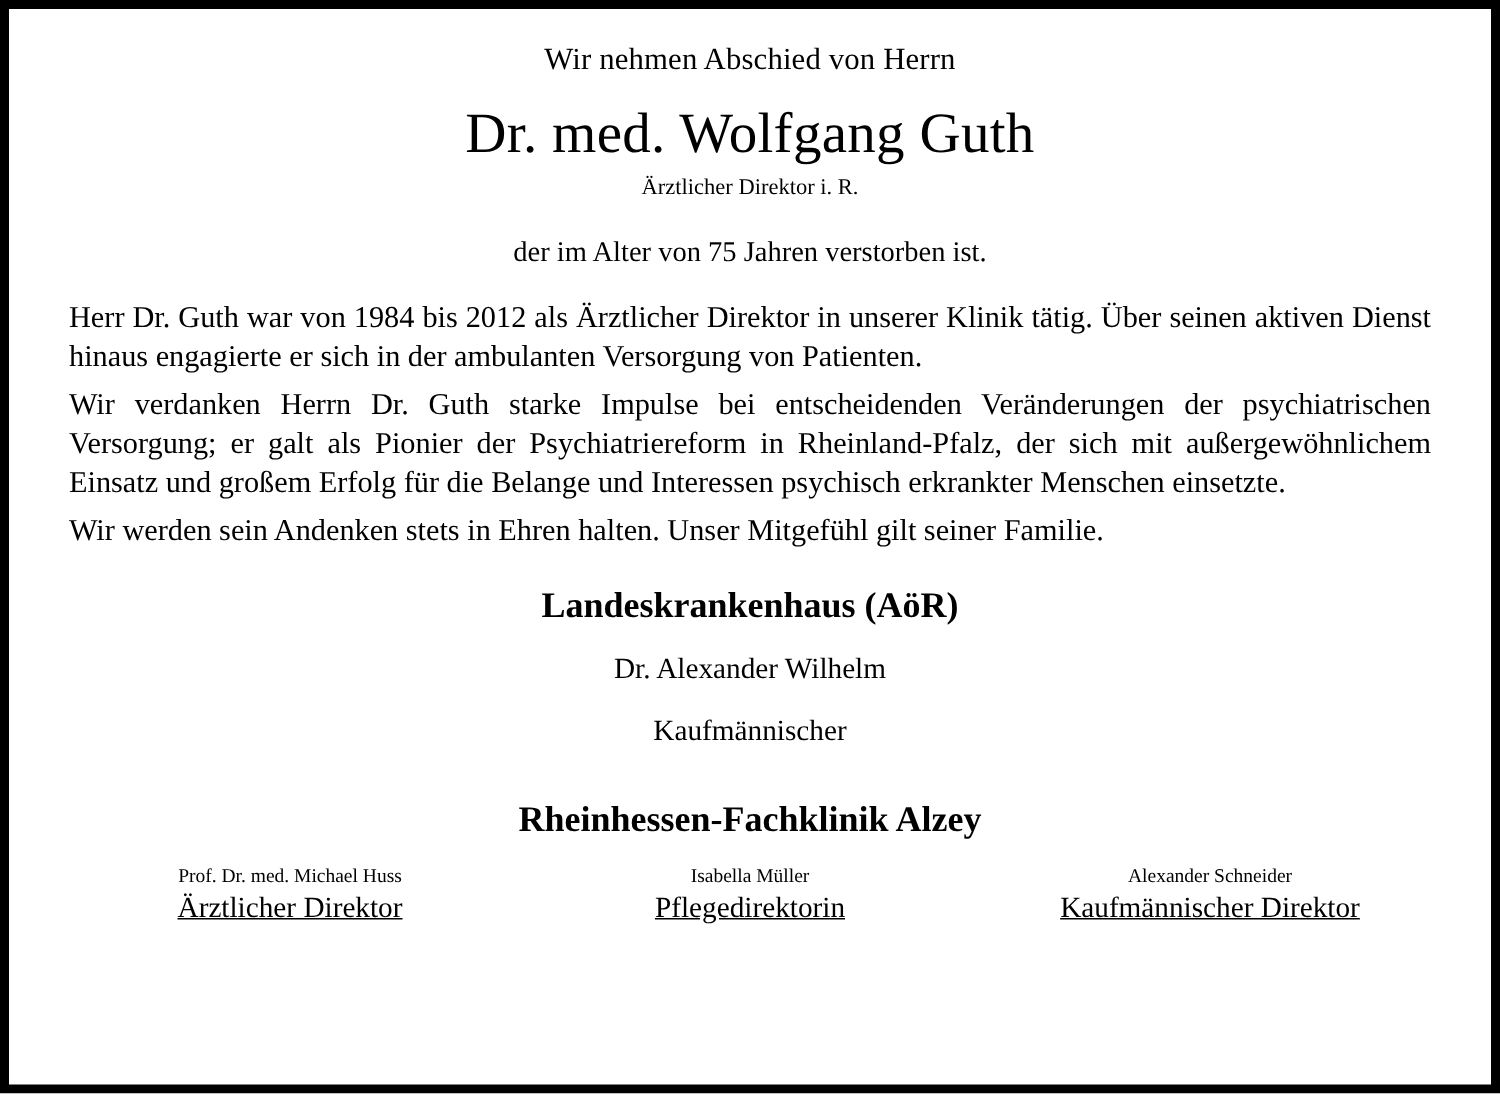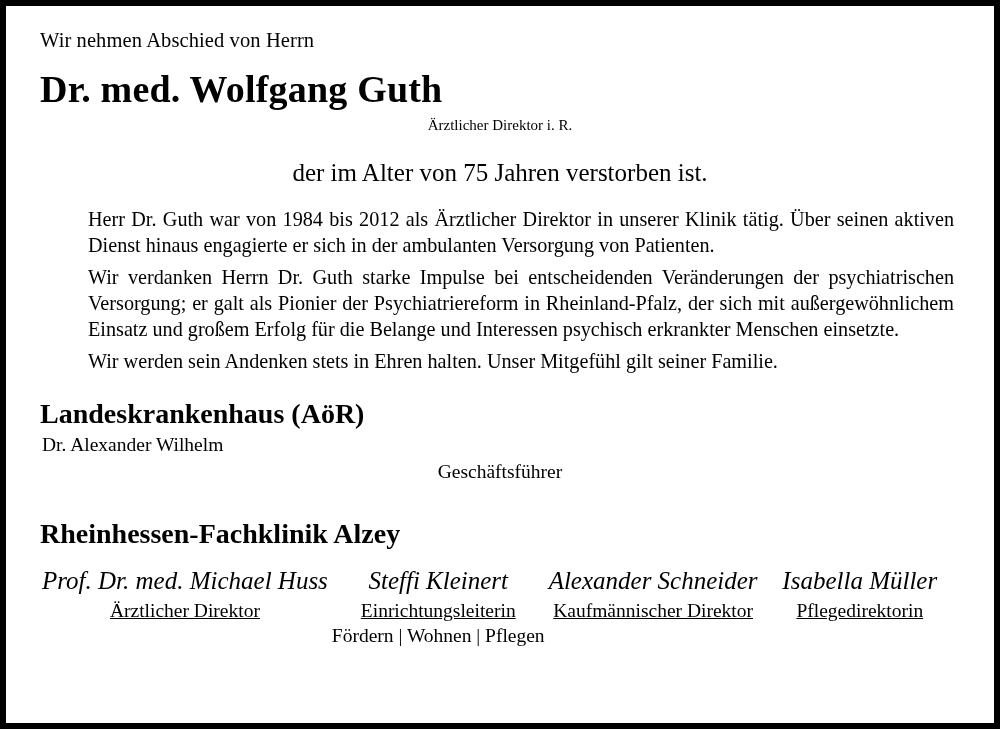--- a/index.html
+++ b/index.html
@@ -23,76 +23,77 @@
   }
   .inner {
     box-sizing: border-box;
     width: 100%;
     height: 100%;
     padding: 22px 34px 10px 34px;
   }
 
   
   .lead-line {
-    text-align: left;
+    text-align: center;
     font-size: 20.5px;
     line-height: 1.25;
     letter-spacing: 0.1px;
     margin: 0 0 14px 0;
   }
   .deceased-name {
+    text-align: center;
     font-size: 38px;
-    font-weight: bold;
+    font-weight: normal;
     line-height: 1.12;
     letter-spacing: 0.2px;
     margin: 0 0 6px 0;
   }
   .deceased-role {
     text-align: center;
     font-size: 15px;
     line-height: 1.2;
     margin: 0 0 24px 0;
   }
   .age-line {
     text-align: center;
-    font-size: 25px;
+    font-size: 19px;
     line-height: 1.2;
     margin: 0 0 19px 0;
   }
 
   
   .body-block {
     padding: 0 6px;
-    margin-left: 42px;
   }
   .para {
     text-align: justify;
     text-justify: inter-word;
     font-size: 20.2px;
     line-height: 1.285;
     margin: 0 0 6px 0;
     hyphens: manual;
   }
   .para:last-child { margin-bottom: 0; }
 
   
   .sig-section {
     margin-top: 22px;
   }
   .org-name {
-    font-size: 28px;
+    text-align: center;
+    font-size: 24px;
     font-weight: bold;
     line-height: 1.22;
     margin: 0;
   }
   .sig-person {
-    text-align: left;
+    text-align: center;
     font-size: 19.5px;
     line-height: 1.28;
-    margin: 2px;
+    margin: 16px;
   }
   .sig-title {
     text-align: center;
     font-size: 19.5px;
     line-height: 1.28;
     margin: 0;
   }
   .org-name.second {
     margin-top: 32px;
   }
@@ -103,24 +104,23 @@
     width: 100%;
     margin-top: 14px;
   }
   .sig-col {
     flex: 1 1 25%;
     text-align: center;
     padding: 0 2px;
     box-sizing: border-box;
   }
   .sig-col .name {
-    font-size: 25px;
+    font-size: 13px;
     line-height: 1.3;
     white-space: nowrap;
-    font-style: italic;
   }
   .sig-col .role {
     font-size: 19.5px;
     line-height: 1.3;
     white-space: nowrap;
     text-decoration: underline;
   }
   .sig-col .extra {
     font-size: 19.5px;
     line-height: 1.3;
@@ -143,42 +143,37 @@
     <div class="body-block">
       <p class="para">Herr Dr. Guth war von 1984 bis 2012 als Ärztlicher Direktor in unserer Klinik tätig. Über seinen aktiven Dienst hinaus engagierte er sich in der ambulanten Versorgung von Patienten.</p>
       <p class="para">Wir verdanken Herrn Dr. Guth starke Impulse bei entscheidenden Veränderungen der psychiatrischen Versorgung; er galt als Pionier der Psychiatriereform in Rheinland-Pfalz, der sich mit außergewöhnlichem Einsatz und großem Erfolg für die Belange und Interessen psychisch erkrankter Menschen einsetzte.</p>
       <p class="para">Wir werden sein Andenken stets in Ehren halten. Unser Mitgefühl gilt seiner Familie.</p>
     </div>
 
     <div class="sig-section">
 
       <p class="org-name">Landeskrankenhaus (AöR)</p>
       <p class="sig-person">Dr. Alexander Wilhelm</p>
-      <p class="sig-title">Geschäftsführer</p>
+      <p class="sig-title">Kaufmännischer</p>
 
       <p class="org-name second">Rheinhessen-Fachklinik Alzey</p>
 
       <div class="sig-grid">
         <div class="sig-col">
           <div class="name">Prof. Dr. med. Michael Huss</div>
           <div class="role">Ärztlicher Direktor</div>
           <div class="extra"></div>
         </div>
         <div class="sig-col">
-          <div class="name">Steffi Kleinert</div>
-          <div class="role">Einrichtungsleiterin</div>
-          <div class="extra">Fördern | Wohnen | Pflegen</div>
+          <div class="name">Isabella Müller</div>
+          <div class="role">Pflegedirektorin</div>
+          <div class="extra"></div>
         </div>
         <div class="sig-col">
           <div class="name">Alexander Schneider</div>
           <div class="role">Kaufmännischer Direktor</div>
-          <div class="extra"></div>
-        </div>
-        <div class="sig-col">
-          <div class="name">Isabella Müller</div>
-          <div class="role">Pflegedirektorin</div>
           <div class="extra"></div>
         </div>
       </div>
 
     </div>
   </div>
 </div>
 
 </body></html>

